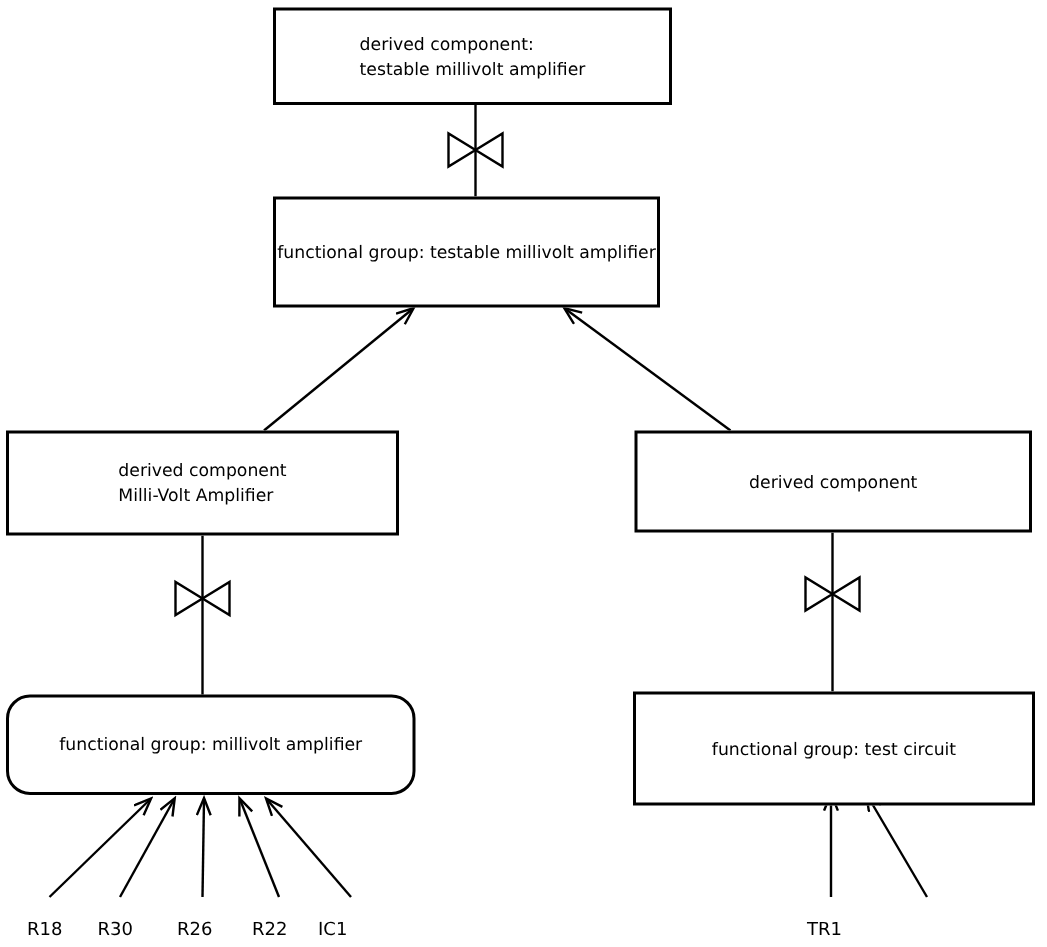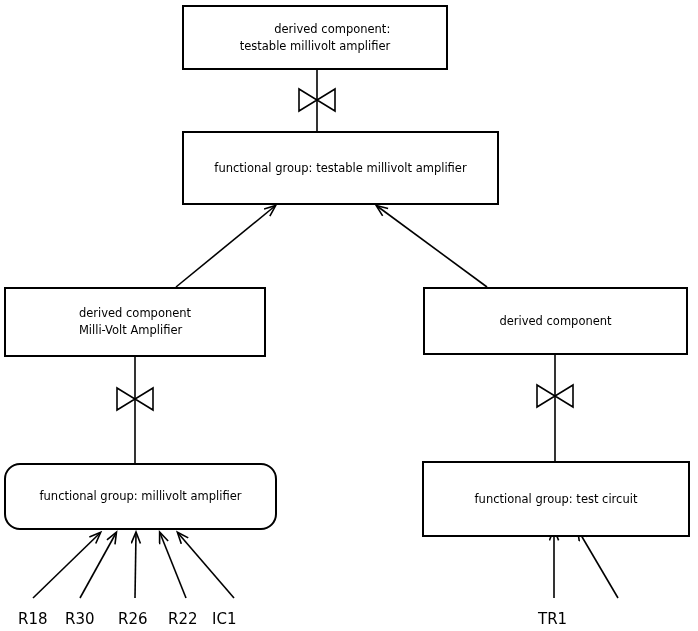--- a/index.html
+++ b/index.html
@@ -33,26 +33,26 @@
     align-items: center;
     justify-content: center;
   }
   .node-text {
     font-family: "DejaVu Sans", sans-serif;
     font-size: 11.5px;
     line-height: 17px;
     color: #000000;
     white-space: pre;
   }
-  .node-text.center { text-align: right; }
+  .node-text.center { text-align: left; }
   .node-text.left   { text-align: left; }
   .leaf-label {
     position: absolute;
     font-family: "DejaVu Sans", sans-serif;
-    font-size: 15px;
+    font-size: 12px;
     line-height: 15px;
     color: #000000;
     white-space: nowrap;
   }
 </style>
 </head>
 <body>
 
 <div id="canvas">
 
@@ -81,21 +81,21 @@
         <line x1="234" y1="598" x2="178" y2="533" stroke="#000000" stroke-width="1.6" marker-end="url(#hollow-arrow)"></line>
         <line x1="554" y1="598" x2="554" y2="530" stroke="#000000" stroke-width="1.6" marker-end="url(#hollow-arrow)"></line>
         <line x1="618" y1="598" x2="578" y2="530" stroke="#000000" stroke-width="1.6" marker-end="url(#hollow-arrow)"></line>
       </g>
   </svg>
 
   <div class="node-box" style="left:182px; top:5px; width:266px; height:65px;">
     <div class="node-text center"><div>derived component:</div><div>testable millivolt amplifier</div></div>
   </div>
 
-  <div class="node-box" style="left:182px; top:131px; width:317px; height:74px;">
+  <div class="node-box" style="left:182px; top:131px; width:258px; height:74px;">
     <div class="node-text center"><div>functional group: testable millivolt amplifier</div></div>
   </div>
 
   <div class="node-box" style="left:4px; top:287px; width:262px; height:70px;">
     <div class="node-text left"><div>derived component</div><div>Milli-Volt Amplifier</div></div>
   </div>
 
   <div class="node-box" style="left:423px; top:287px; width:265px; height:68px;">
     <div class="node-text left"><div>derived component</div></div>
   </div>

